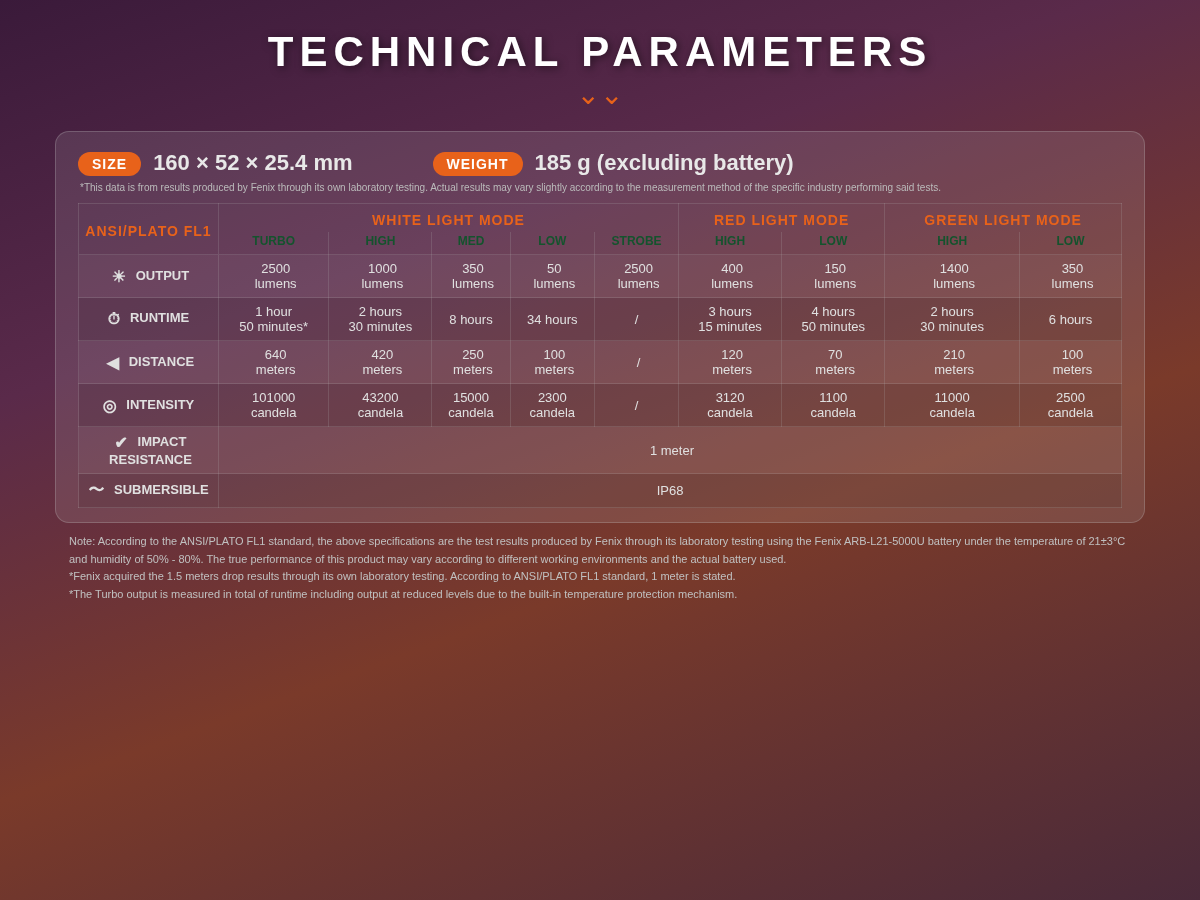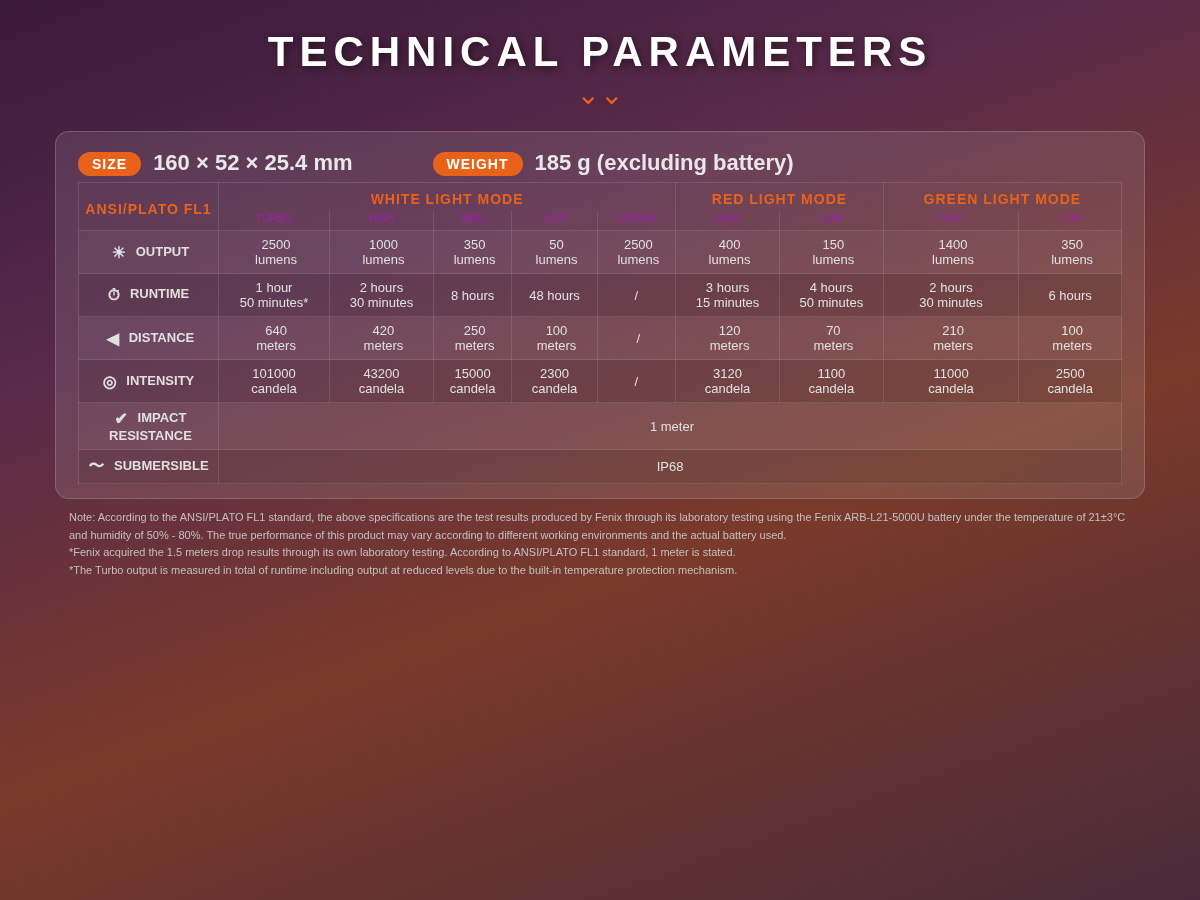--- a/index.html
+++ b/index.html
@@ -95,23 +95,23 @@
       color: #e8621a;
       font-weight: bold;
       font-size: 14px;
       letter-spacing: 1px;
       border-bottom: none;
       padding-top: 8px;
       padding-bottom: 4px;
     }
 
     .submode-header th {
-      color: #a21caf;
-      font-size: 10px;
-      font-weight: normal;
+      color: #14532d;
+      font-size: 12px;
+      font-weight: bold;
       border-top: none;
       padding-top: 2px;
       padding-bottom: 6px;
     }
 
     
     .row-label {
       text-align: left;
       padding-left: 8px;
       color: #e0e0e0;
@@ -192,20 +192,21 @@
 </div>
 
 <div class="card">
 
   <div class="size-weight-row">
     <span class="badge">SIZE</span>
     <span class="size-value">160 × 52 × 25.4 mm</span>
     <span class="badge">WEIGHT</span>
     <span class="size-value">185 g (excluding battery)</span>
   </div>
+  <div class="disclaimer">*This data is from results produced by Fenix through its own laboratory testing. Actual results may vary slightly according to the measurement method of the specific industry performing said tests.</div>
 
   <table class="params-table">
     <thead>
       <tr class="mode-header">
         <th class="label-col ansi-cell" rowspan="2">ANSI/PLATO FL1</th>
         <th colspan="5" class="mode-span-header">WHITE LIGHT MODE</th>
         <th colspan="2" class="mode-span-header">RED LIGHT MODE</th>
         <th colspan="2" class="mode-span-header">GREEN LIGHT MODE</th>
       </tr>
       <tr class="submode-header">
@@ -239,21 +240,21 @@
       </tr>
 
       <tr class="data-row-even">
         <td class="row-label label-col">
           <span class="row-icon">⏱</span>
           <strong>RUNTIME</strong>
         </td>
         <td>1 hour<br>50 minutes*</td>
         <td>2 hours<br>30 minutes</td>
         <td>8 hours</td>
-        <td>48 hours</td>
+        <td>34 hours</td>
         <td>/</td>
         <td>3 hours<br>15 minutes</td>
         <td>4 hours<br>50 minutes</td>
         <td>2 hours<br>30 minutes</td>
         <td>6 hours</td>
       </tr>
 
       <tr class="data-row-odd">
         <td class="row-label label-col">
           <span class="row-icon">◀</span>

